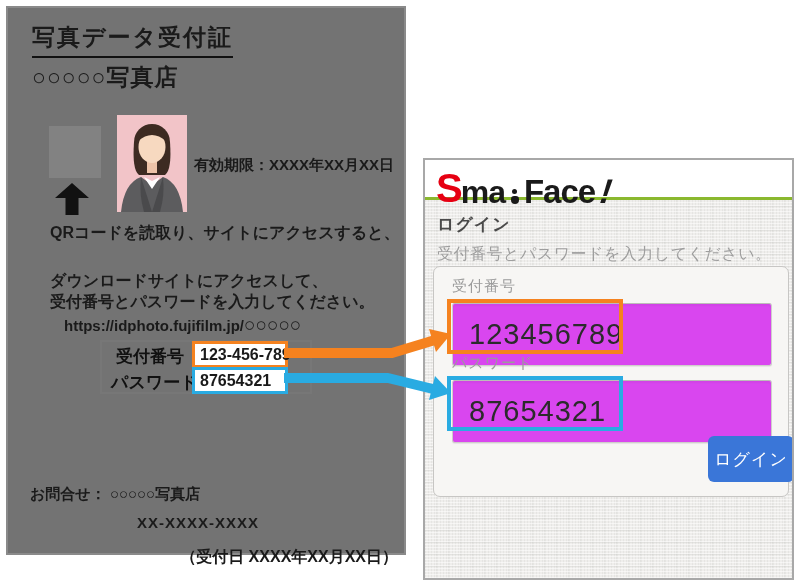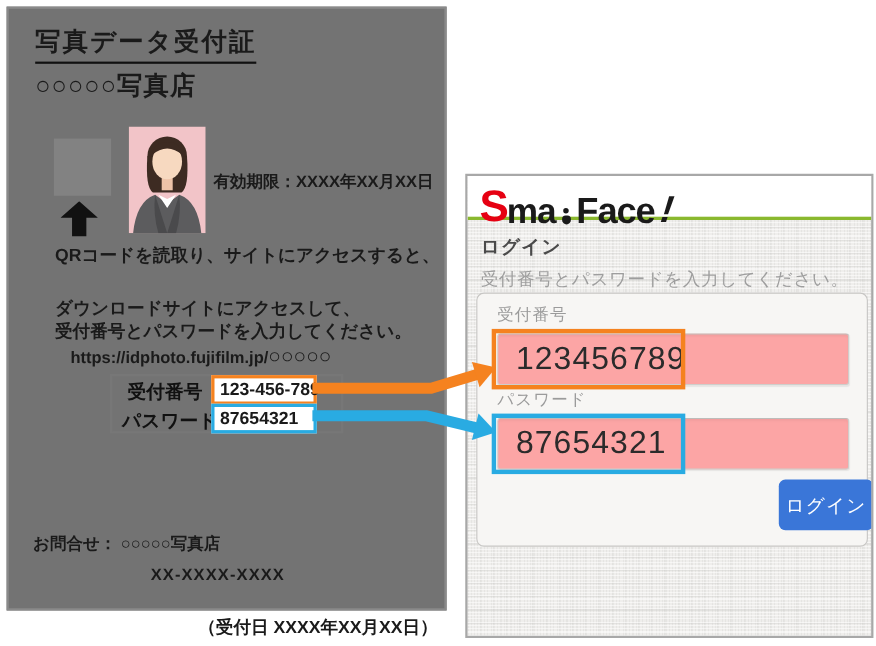--- a/index.html
+++ b/index.html
@@ -25,21 +25,21 @@
   .r-credbox{left:92px;top:332px;width:212px;height:54px;border:2px solid #777;box-sizing:border-box;}
   .r-cred-label{position:absolute;font-size:17px;font-weight:bold;white-space:nowrap;color:#111;}
   .r-cred-label.num{left:14px;top:3px;}
   .r-cred-label.pwd{left:9px;top:29px;}
   .r-valbox{box-sizing:border-box;display:flex;align-items:center;padding-left:5px;
             font-size:16px;font-weight:bold;background:#fff;white-space:nowrap;}
   .r-valbox.num{left:184px;top:333px;width:96px;height:27px;border:3px solid #f5821f;}
   .r-valbox.pwd{left:184px;top:359px;width:96px;height:27px;border:3px solid #29abe2;}
   .r-contact{left:22px;top:477px;font-size:15px;font-weight:bold;white-space:nowrap;}
   .r-phone{left:101px;top:506px;font-size:15px;font-weight:bold;letter-spacing:1px;margin-left:28px;}
-  .r-date{right:6px;top:552px;font-size:16px;font-weight:bold;white-space:nowrap;}
+  .r-date{right:6px;top:539px;font-size:16px;font-weight:bold;white-space:nowrap;}
 
   
   .app{left:423px;top:158px;width:371px;height:422px;box-sizing:border-box;
        border:2px solid #a8a8a8;background-color:#efeeec;overflow:hidden;
        background-image:
          repeating-linear-gradient(0deg, rgba(255,255,255,.55) 0 1px, transparent 1px 3px),
          repeating-linear-gradient(90deg, rgba(205,205,202,.28) 0 1px, transparent 1px 3px),
          repeating-linear-gradient(0deg, transparent 0 11px, rgba(178,178,175,.20) 11px 12px),
          repeating-linear-gradient(90deg, transparent 0 11px, rgba(178,178,175,.20) 11px 12px);}
   .app-header{left:0;top:0;width:367px;height:37px;background:#fff;
@@ -56,21 +56,21 @@
   .logo .l-mark .d2{width:8px;height:8px;border-radius:40% 40% 50% 50%;}
   .logo .l-face{font-size:33px;font-weight:bold;letter-spacing:-1px;}
   .logo .l-bang{font-size:34px;font-weight:bold;transform:skewX(-18deg);margin-left:6px;}
   .a-login{left:12px;top:53px;font-size:17px;font-weight:bold;color:#4a4a4a;letter-spacing:1px;}
   .a-instr{left:12px;top:84px;font-size:16px;color:#9e9e9e;white-space:nowrap;letter-spacing:.5px;}
   .a-form{left:8px;top:106px;width:356px;height:231px;background:#f7f6f4;
           border:1px solid #c7c6c4;border-radius:7px;box-sizing:border-box;}
   .a-label{position:absolute;font-size:15px;color:#9b9b9b;letter-spacing:1px;}
   .a-label.num{left:18px;top:10px;}
   .a-label.pwd{left:18px;top:87px;}
-  .a-input{position:absolute;width:320px;height:47px;background:#fca5a5;
+  .a-input{position:absolute;width:320px;height:63px;background:#d946ef;
            border:1px solid #cfcecb;border-top-color:#bdbcb9;border-radius:3px;box-sizing:border-box;
            box-shadow:0 1px 1px rgba(0,0,0,.07), inset 0 2px 2px rgba(0,0,0,.04);
            display:flex;align-items:center;padding-left:16px;
            font-size:29px;color:#2b2b2b;letter-spacing:1px;}
   .a-input.num{left:18px;top:36px;}
   .a-input.pwd{left:18px;top:113px;}
   .a-hl{position:absolute;width:176px;height:55px;box-sizing:border-box;pointer-events:none;}
   .a-hl.num{left:13px;top:32px;border:4px solid #f5821f;}
   .a-hl.pwd{left:13px;top:109px;border:4px solid #29abe2;}
   .a-btn{position:absolute;left:274px;top:169px;width:86px;height:46px;background:#3a76d8;

